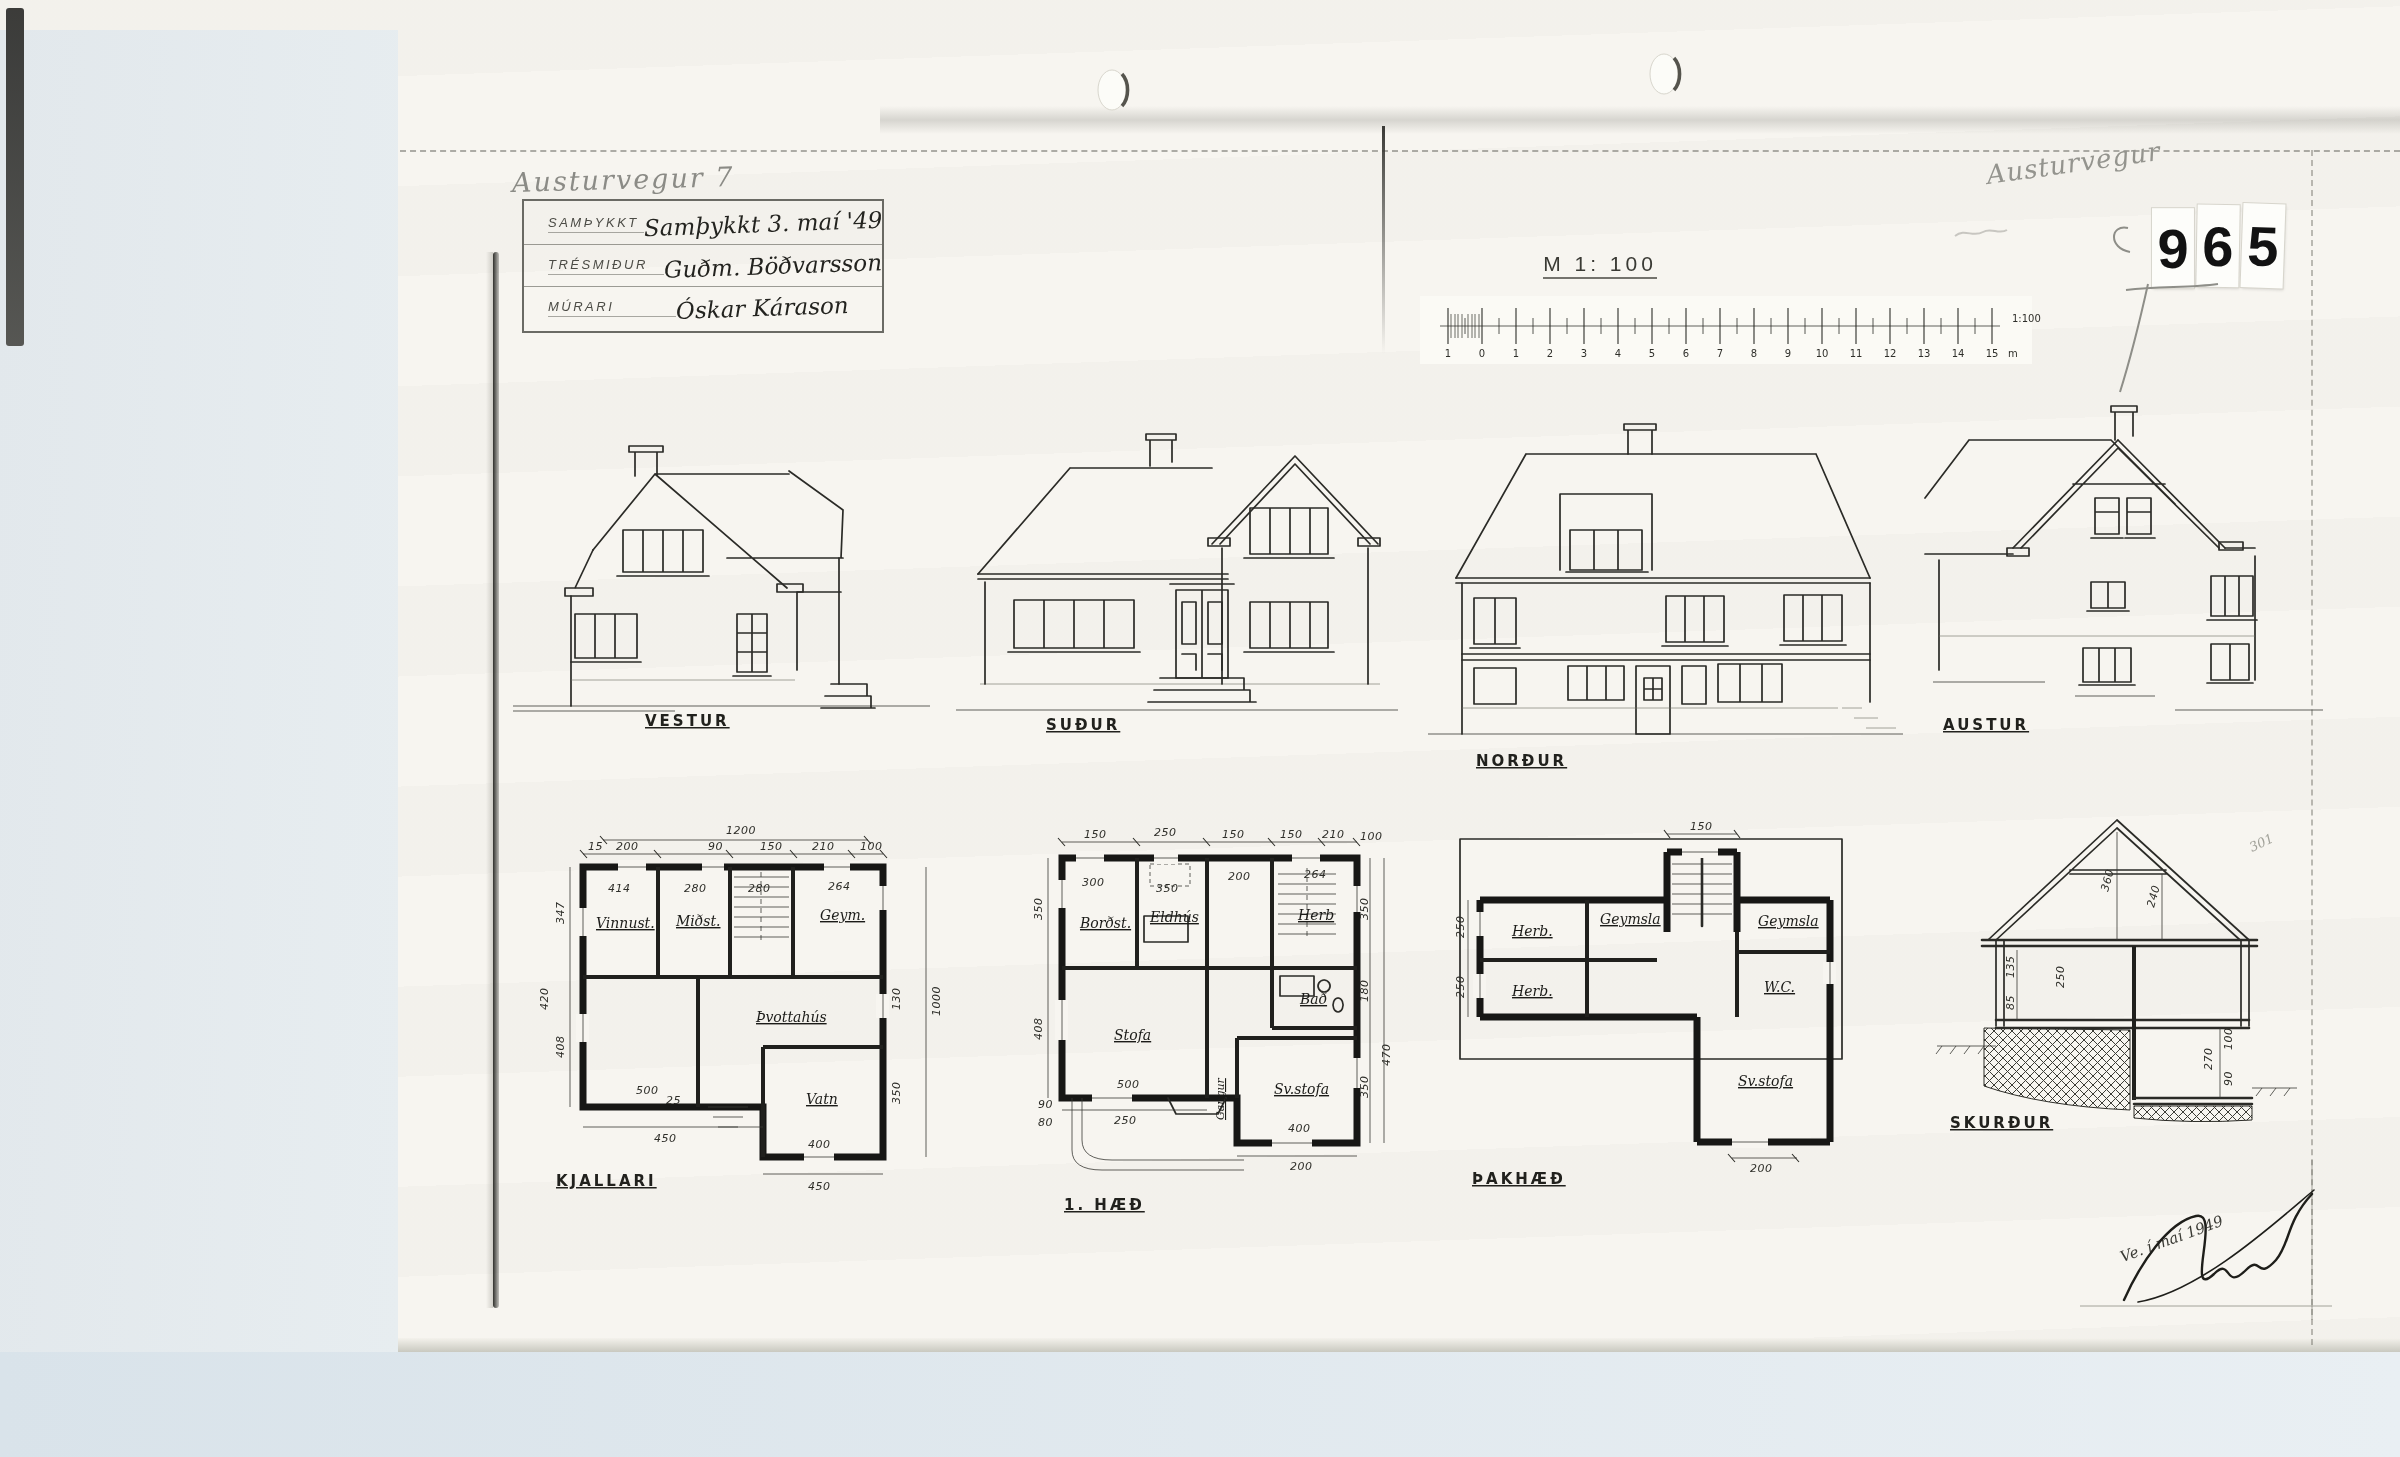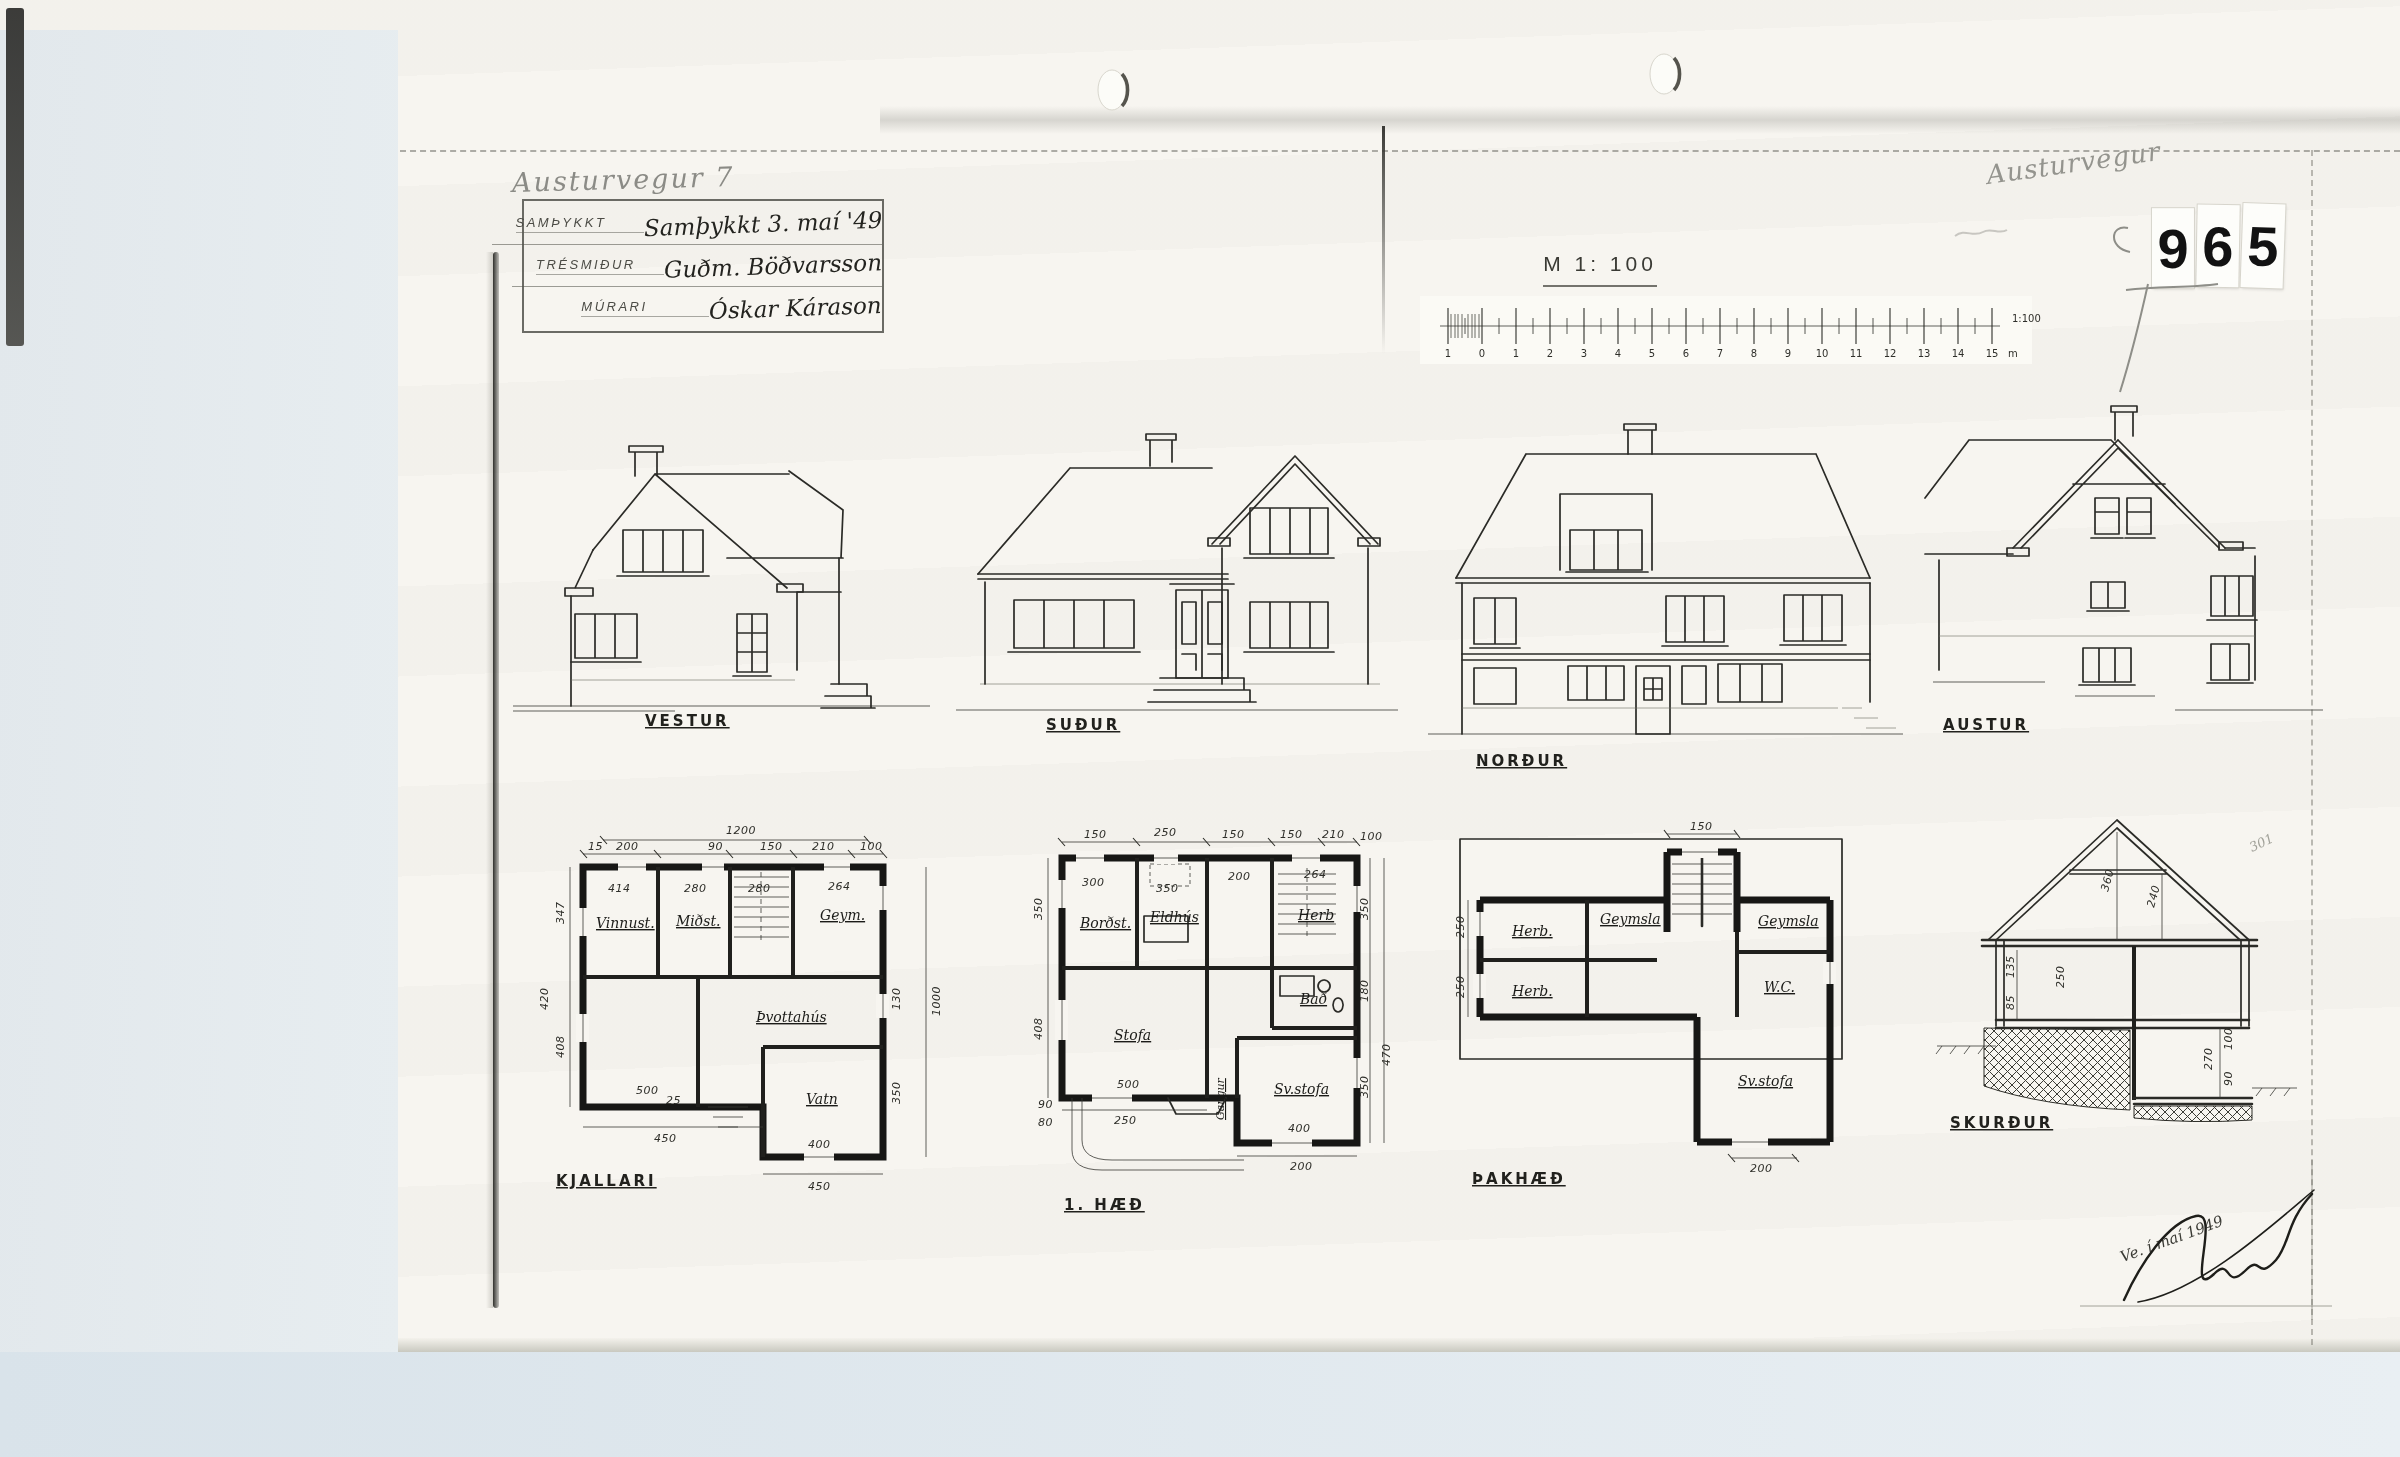--- a/index.html
+++ b/index.html
@@ -22,32 +22,32 @@
   .fold{left:493px;top:252px;width:6px;height:1056px;border-radius:4px;
      background:linear-gradient(90deg, rgba(38,38,34,.95), rgba(38,38,34,.25));}
   .fold-soft{left:486px;top:252px;width:7px;height:1056px;background:linear-gradient(90deg, rgba(255,255,255,0), rgba(120,118,108,.30));}
   .edge-right{left:2311px;top:150px;width:0;height:1195px;border-left:2px dashed rgba(95,95,86,.40);}
 
   
   .pencil{font-family:"DejaVu Serif",serif;font-style:italic;color:#8b8b86;}
   .pencil-address{left:512px;top:164px;font-size:27px;transform:rotate(-1.5deg);letter-spacing:2px;}
   .pencil-note{left:1986px;top:148px;font-size:26px;transform:rotate(-8deg);letter-spacing:1px;color:#94948e;}
   .approval{left:522px;top:199px;width:358px;height:126px;border:2px solid rgba(60,60,55,.75);
-      display:flex;flex-direction:column;justify-content:space-around;padding:2px 0;align-items:flex-end;}
+      display:flex;flex-direction:column;justify-content:space-around;padding:2px 0;}
   .approval .row{display:flex;align-items:center;border-bottom:1px solid rgba(80,80,72,.55);height:40px;}
   .approval .row:last-child{border-bottom:none;}
   .approval .lbl{font-size:13px;letter-spacing:2.5px;color:#4c4c46;font-style:italic;
       margin-left:24px;width:128px;border-bottom:1px solid rgba(90,90,82,.5);padding-bottom:2px;}
   .approval .val{font-family:"DejaVu Serif",serif;font-style:italic;font-size:23px;color:#23231f;
       transform:rotate(-2deg);white-space:nowrap;}
   .main-title{left:1200px;top:212px;width:840px;text-align:center;font-size:27px;letter-spacing:6px;
       color:#33332e;font-weight:600;}
   .main-title span{border-bottom:2px solid rgba(60,60,52,.7);padding-bottom:4px;}
   .scale-heading{left:1480px;top:252px;width:240px;text-align:center;font-size:21px;letter-spacing:4px;color:#3a3a34;}
-  .scale-heading span{border-bottom:2px solid rgba(60,60,52,.7);padding-bottom:10px;}
+  .scale-heading span{border-bottom:2px solid rgba(60,60,52,.7);padding-bottom:2px;}
 
   
   .stamp{left:2152px;top:203px;width:136px;height:86px;transform:rotate(1deg);display:flex;gap:3px;}
   .stamp .tag{width:42px;background:#fdfdfa;box-shadow:0 0 0 1px #d7d5cc, 1px 2px 3px rgba(0,0,0,.12);
       display:flex;align-items:center;justify-content:center;font-weight:bold;font-size:56px;color:#121212;}
   .stamp .t1{height:80px;margin-top:6px;transform:rotate(-1deg);}
   .stamp .t2{height:82px;margin-top:2px;}
   .stamp .t3{height:84px;transform:rotate(1deg);}
 
   

